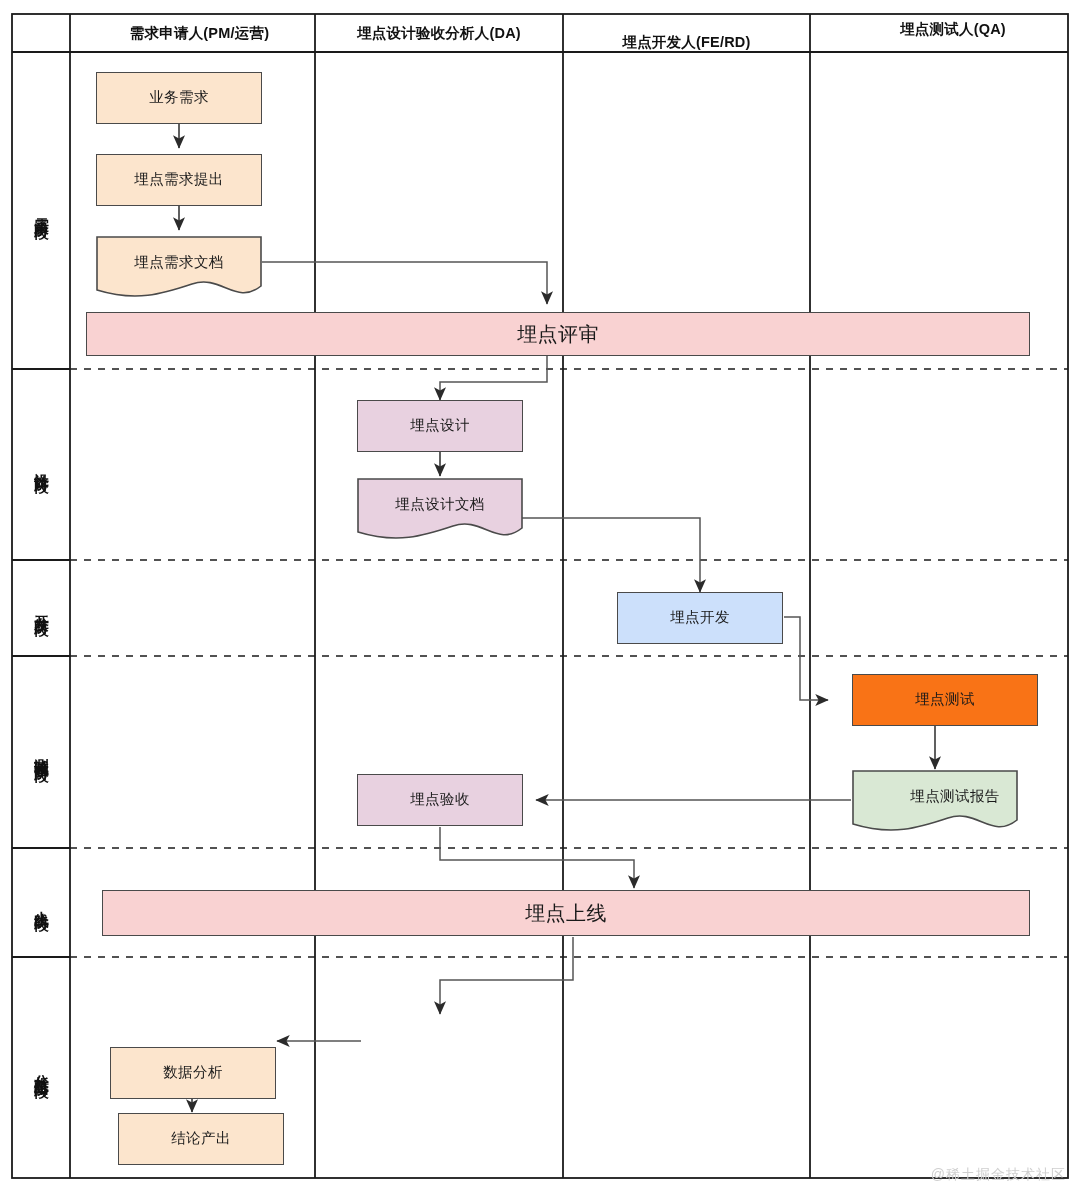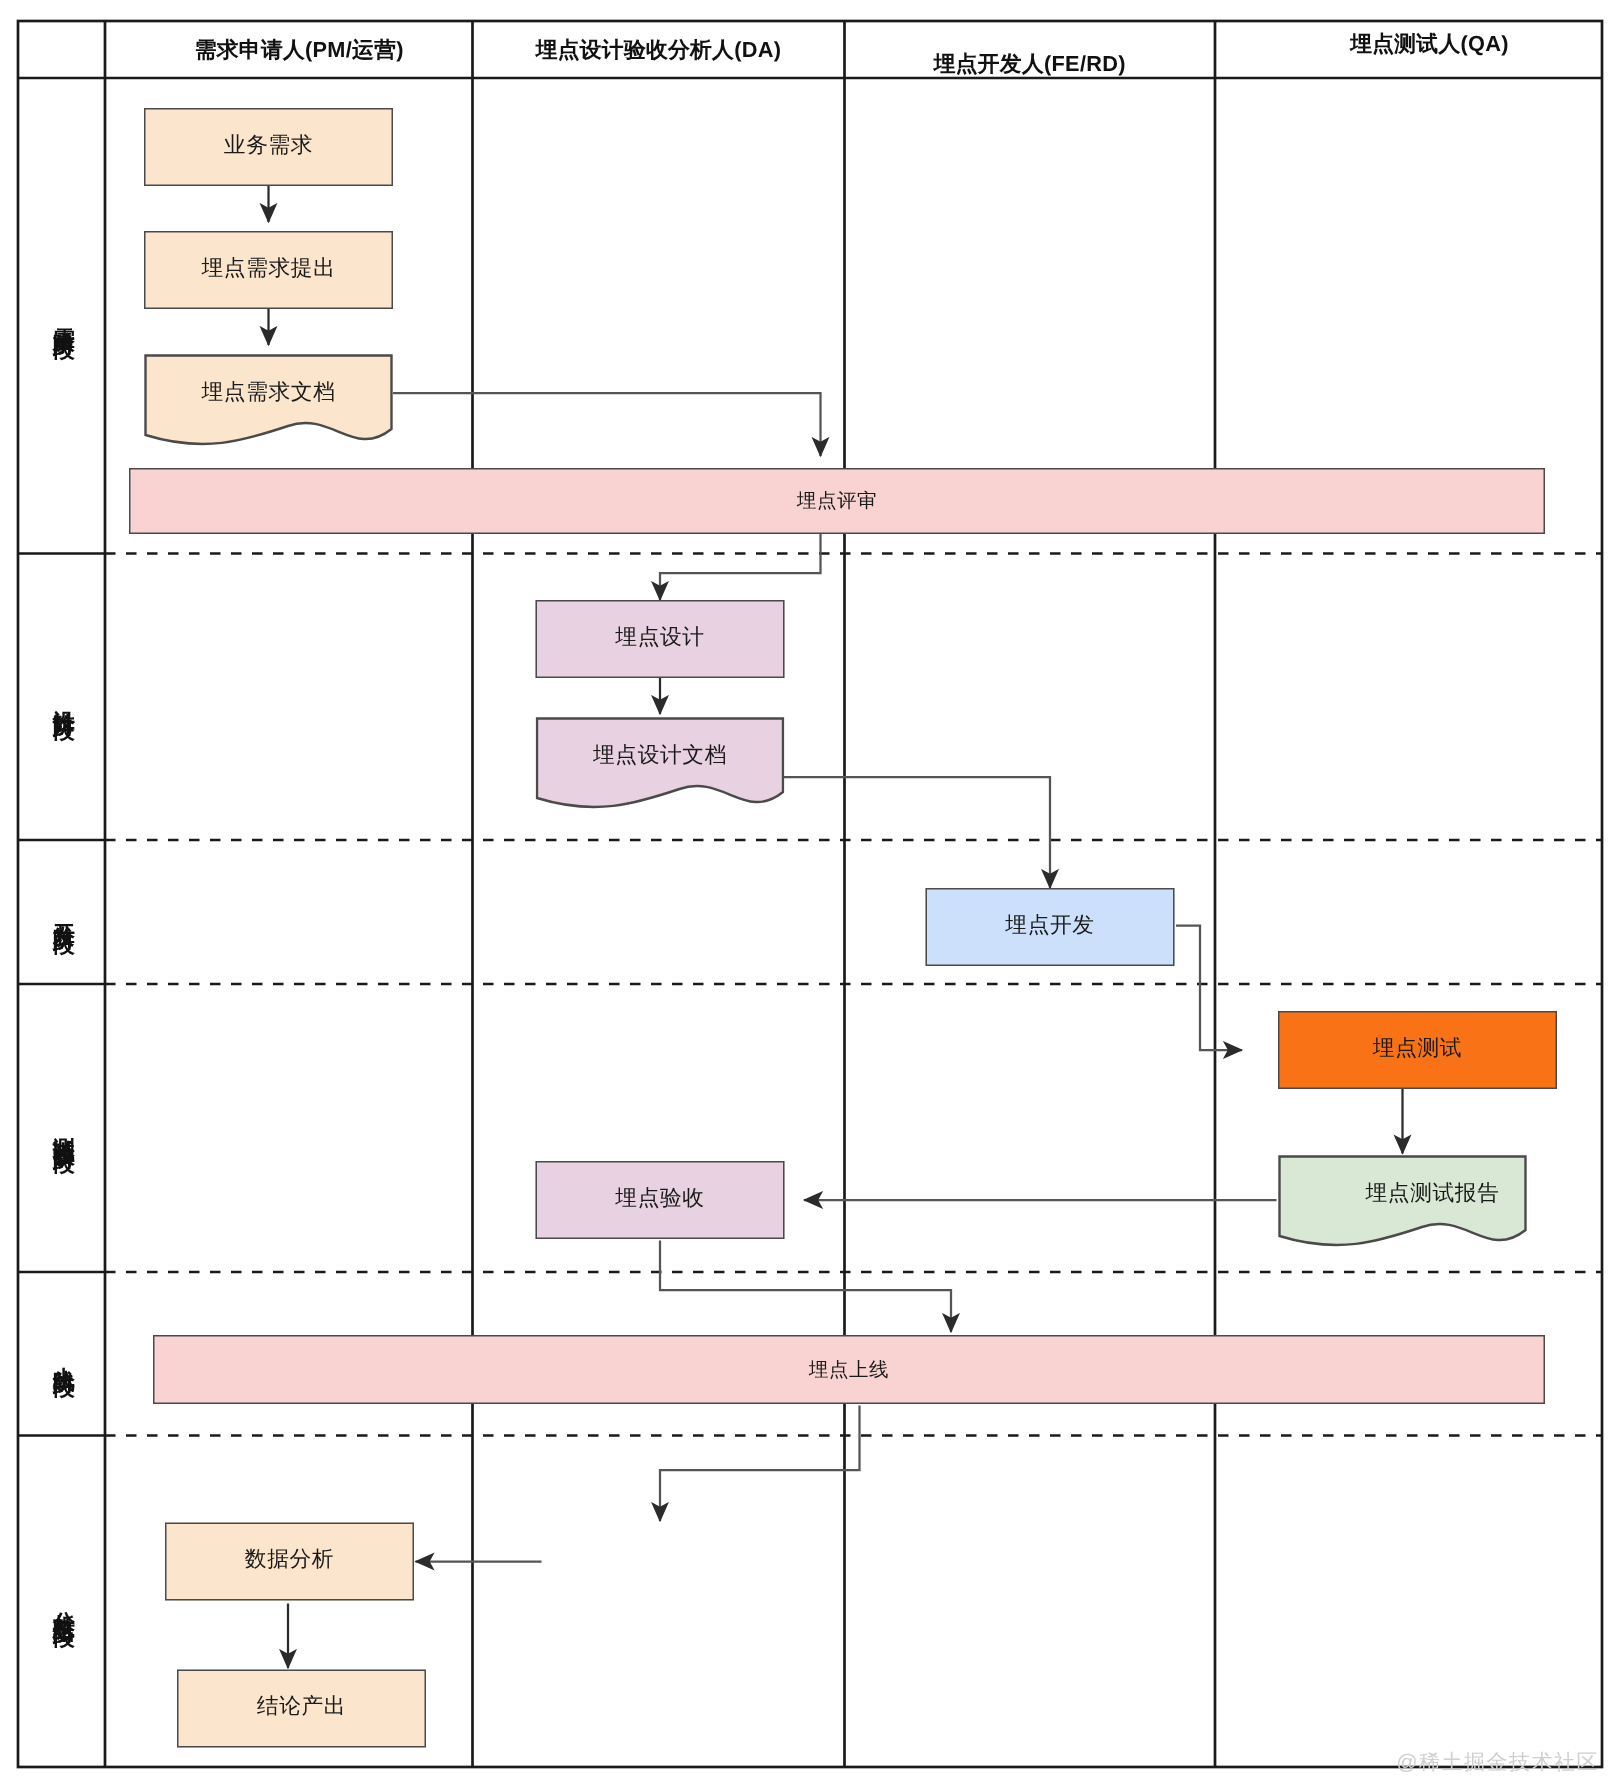--- a/index.html
+++ b/index.html
@@ -73,21 +73,21 @@
     text-orientation: upright;
     letter-spacing: 2px;
     z-index: 4;
   }
   .bar {
     position: absolute;
     display: flex;
     align-items: center;
     justify-content: center;
     border: 1.6px solid #4a4a4a;
-    font-size: 13px;
+    font-size: 20px;
     color: #1a1a1a;
     letter-spacing: 0.4px;
     z-index: 6;
   }
   .watermark {
     position: absolute;
     right: 14px;
     bottom: 8px;
     font-size: 14px;
     color: #cfcfcf;
@@ -234,21 +234,21 @@
 
   <div class="node" style="left:357px; top:774px; width:166px; height:52px; background:#e8d1e0;">
     <span>埋点验收</span>
   </div>
 
   <div class="bar" style="left:102px; top:890px; width:928px; height:46px; background:#f9d2d2;">
     <span>埋点上线</span>
   </div>
 
 
-  <div class="node" style="left:110px; top:1015px; width:166px; height:52px; background:#fce5cd;">
+  <div class="node" style="left:110px; top:1047px; width:166px; height:52px; background:#fce5cd;">
     <span>数据分析</span>
   </div>
 
   <div class="node" style="left:118px; top:1113px; width:166px; height:52px; background:#fce5cd;">
     <span>结论产出</span>
   </div>
 
   <div class="watermark">@稀土掘金技术社区</div>
 
 </div>

